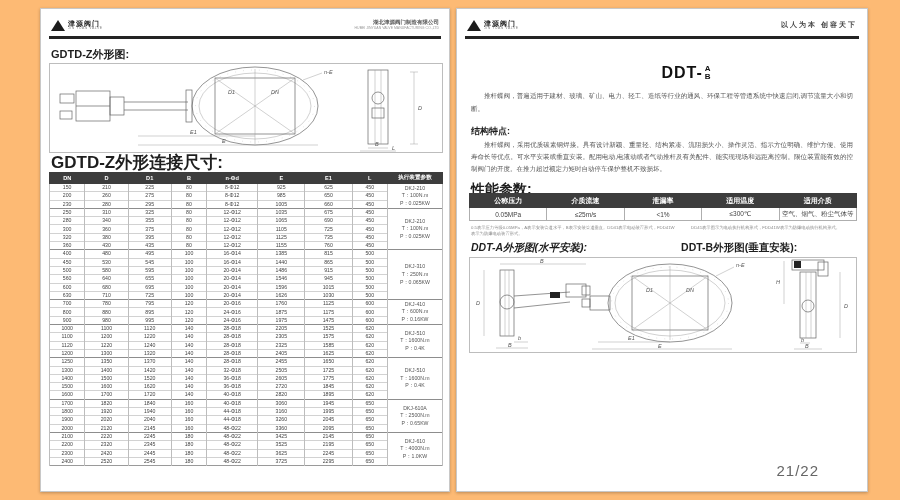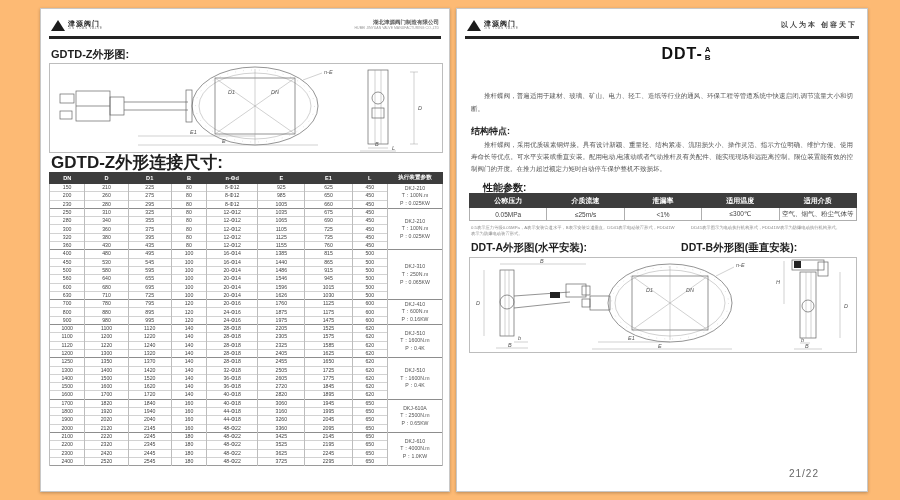--- a/index.html
+++ b/index.html
@@ -39,44 +39,44 @@
   table.dims td { font-size:5.2px; color:#444; text-align:center; height:8.3px; line-height:1; border-left:1px solid #bdbdbd; border-right:1px solid #bdbdbd; border-top:1px solid #d2d2d2; padding:0; overflow:hidden; }
   table.dims { border:1px solid #9a9a9a; }
   table.dims tr.group-start td { border-top:1px solid #8d8d8d; }
   table.dims td.act-cell { font-size:5.2px; color:#555; line-height:1.45; }
   table.dims th:nth-child(1){width:9%}  table.dims th:nth-child(2){width:11%}
   table.dims th:nth-child(3){width:11%} table.dims th:nth-child(4){width:9%}
   table.dims th:nth-child(5){width:13%} table.dims th:nth-child(6){width:12%}
   table.dims th:nth-child(7){width:12%} table.dims th:nth-child(8){width:9%}
   table.dims th:nth-child(9){width:14%}
 
-  .main-title { position:absolute; top:36px; left:0; right:0; display:flex; justify-content:center; align-items:center; gap:2px;padding-left:48px; }
+  .main-title { position:absolute; top:55px; left:0; right:0; display:flex; justify-content:center; align-items:center; gap:2px;padding-left:48px; }
   .main-title .big { font-size:16px; font-weight:bold; color:#111; letter-spacing:1px; }
   .stack { display:flex; flex-direction:column; align-items:center; line-height:1; }
   .stack span { font-size:8px; font-weight:bold; color:#111; }
 
   .para { position:absolute; left:14px; right:14px; font-size:6.5px; color:#555; text-align:justify; text-indent:2em; }
   .p-intro { top:80px; line-height:2; }
   .t-feat { top:116px; left:14px; font-size:9px;text-align:center; }
   .p-feat { top:130px; line-height:1.85; }
-  .t-perf { top:172px; left:26px; font-size:10px; }
+  .t-perf { top:172px; left:14px; font-size:14px; }
 
   table.perf { position:absolute; top:184px; left:12px; width:388px; border-collapse:collapse; table-layout:fixed; border:1px solid #8d8d8d; }
   table.perf th { background:#3d3d3d; color:#fff; font-size:7px; font-weight:bold; height:14px; border:1px solid #3d3d3d; }
   table.perf td { font-size:6.5px; color:#444; text-align:center; height:13px; border:1px solid #aeaeae; }
 
   .notes { position:absolute; top:216px; left:14px; right:14px; display:flex; gap:14px; }
   .notes div { font-size:4.3px; color:#8a8a8a; line-height:1.5; }
   .note-l { width:56%; } .note-r { width:44%; }
 
   .draw-titles { position:absolute; top:232px; left:14px; right:14px; display:flex; }
   .draw-titles div { font-weight:bold; color:#1e1e1e; font-size:10.5px; }
-  .dt-a { width:55%; } .dt-b { width:45%; }
-
-  .page-num { position:absolute; right:48px; bottom:12px; font-size:10px; color:#666; letter-spacing:1px; }
+  .dt-a { width:55%;font-style:italic; } .dt-b { width:45%; }
+
+  .page-num { position:absolute; right:48px; bottom:12px; font-size:15px; color:#666; letter-spacing:1px; }
 </style>
 </head>
 <body>
 
 <div class="canvas">
 
   <div class="page page-left">
     <div class="pg-header">
       <div class="logo">
         <span class="logo-mark"></span>

